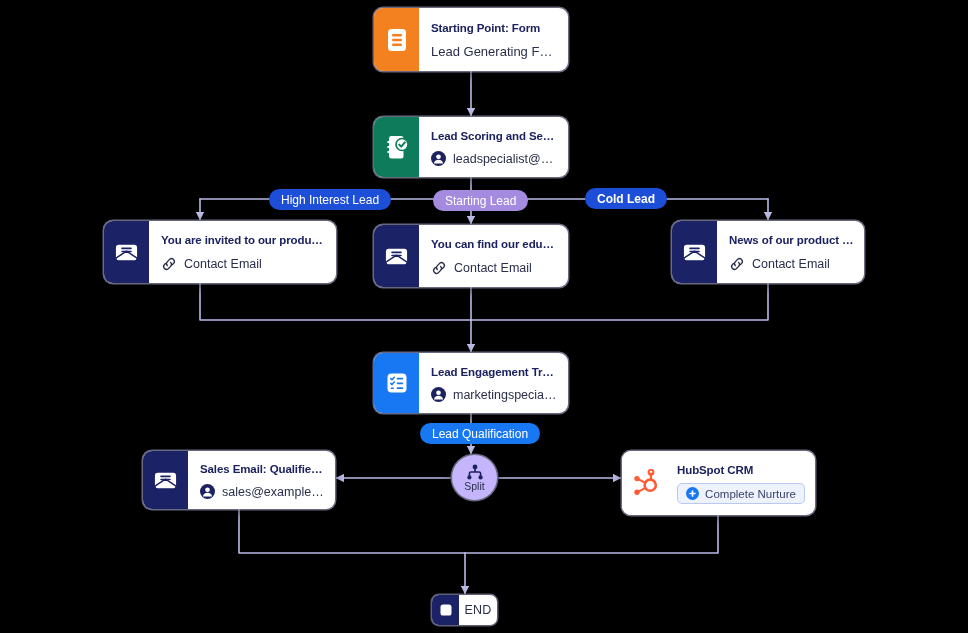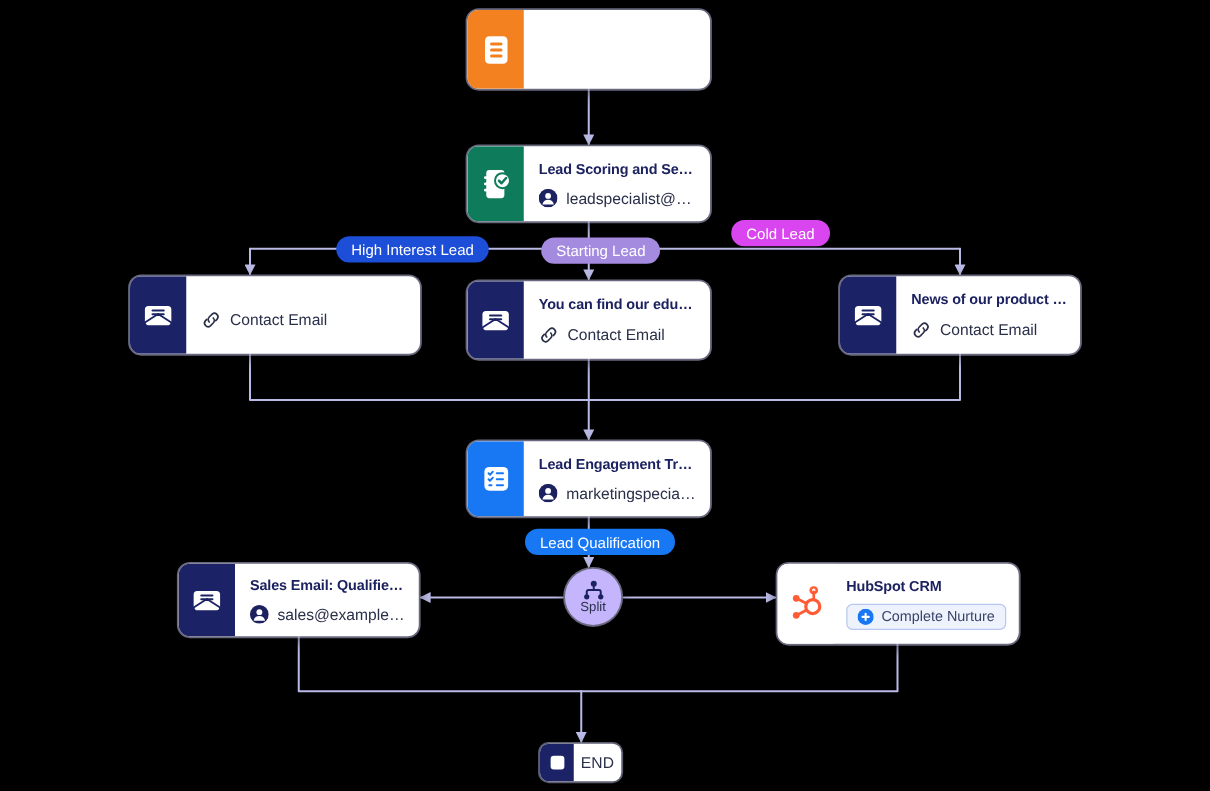--- a/index.html
+++ b/index.html
@@ -134,21 +134,21 @@
     height: 21px;
     padding: 0 12px;
     border-radius: 11px;
     font-size: 12px;
     color: #ffffff;
     white-space: nowrap;
     box-sizing: border-box;
   }
   #pill-high    { left: 269px; top: 189px; background: #1d4ed8; }
   #pill-nurture { left: 433px; top: 190px; background: #A48BE0; }
-  #pill-cold    { left: 585px; top: 176px; background: #d946ef; }
+  #pill-cold    { left: 585px; top: 188px; background: #1d4ed8; font-weight: bold; }
   #pill-qual    { left: 420px; top: 423px; background: #1877F2; }
 
   
   #node-split {
     position: absolute;
     left: 452px;
     top: 455px;
     width: 45px;
     height: 45px;
     border-radius: 50%;
@@ -243,20 +243,26 @@
 
   <div class="node" id="node-start">
     <div class="node-icon">
       <svg width="22" height="24" viewBox="0 0 22 24" aria-hidden="true">
         <rect x="2" y="1" width="18" height="22" rx="3.5" fill="#ffffff"></rect>
         <rect x="6" y="6" width="10" height="2.4" rx="1.2" fill="#F4811F"></rect>
         <rect x="6" y="10.8" width="10" height="2.4" rx="1.2" fill="#F4811F"></rect>
         <rect x="6" y="15.6" width="10" height="2.4" rx="1.2" fill="#F4811F"></rect>
       </svg>
     </div>
+    <div class="node-body">
+      <div class="node-title">Starting Point: Form</div>
+      <div class="node-sub">
+        <span class="sub-text" style="font-size:13px;color:#2a2f4a;">Lead Generating Form</span>
+      </div>
+    </div>
   </div>
 
   <div class="node" id="node-scoring">
     <div class="node-icon">
       <svg width="24" height="25" viewBox="0 0 24 25" aria-hidden="true">
         <path d="M4 3.5 A2.5 2.5 0 0 1 6.5 1 H16 A2.5 2.5 0 0 1 18.5 3.5 V21 A2.5 2.5 0 0 1 16 23.5 H6.5 A2.5 2.5 0 0 1 4 21 Z" fill="#ffffff"></path>
         <rect x="2.2" y="6" width="4" height="2.1" rx="1" fill="#ffffff"></rect>
         <rect x="2.2" y="11" width="4" height="2.1" rx="1" fill="#ffffff"></rect>
         <rect x="2.2" y="16" width="4" height="2.1" rx="1" fill="#ffffff"></rect>
         <circle cx="17" cy="9.5" r="6" fill="#ffffff" stroke="#0E7C5A" stroke-width="1.6"></circle>
@@ -285,20 +291,21 @@
   <div class="node email-node" id="node-email-left">
     <div class="node-icon">
       <svg width="25" height="22" viewBox="0 0 26 22" aria-hidden="true">
         <path d="M2 6.5 A3 3 0 0 1 5 3.5 H21 A3 3 0 0 1 24 6.5 V17.5 A2.5 2.5 0 0 1 21.5 20 H4.5 A2.5 2.5 0 0 1 2 17.5 Z" fill="#ffffff"></path>
         <rect x="7.5" y="6.4" width="11" height="1.7" rx="0.85" fill="#1B2266"></rect>
         <rect x="7.5" y="9.6" width="11" height="1.7" rx="0.85" fill="#1B2266"></rect>
         <path d="M2 17.3 L13 10.2 L24 17.3 L24 18 A2.4 2.4 0 0 1 21.6 20.2 H4.4 A2.4 2.4 0 0 1 2 18 Z" fill="#ffffff" stroke="#1B2266" stroke-width="1.5" stroke-linejoin="round"></path>
       </svg>
     </div>
     <div class="node-body">
+      <div class="node-title">You are invited to our produc...</div>
       <div class="node-sub">
         <span class="mini-icon">
           <svg width="16" height="16" viewBox="0 0 18 18" aria-hidden="true">
             <path d="M7.2 10.8 a3.2 3.2 0 0 1 0-4.5 l2.6-2.6 a3.2 3.2 0 0 1 4.5 4.5 l-1.3 1.3" fill="none" stroke="#2a2f4a" stroke-width="1.5" stroke-linecap="round"></path>
             <path d="M10.8 7.2 a3.2 3.2 0 0 1 0 4.5 l-2.6 2.6 a3.2 3.2 0 0 1 -4.5 -4.5 l1.3 -1.3" fill="none" stroke="#2a2f4a" stroke-width="1.5" stroke-linecap="round"></path>
           </svg>
         </span>
         <span class="sub-text">Contact Email</span>
       </div>
     </div>

